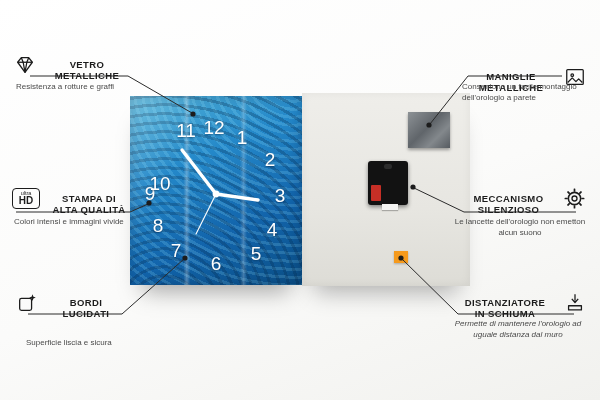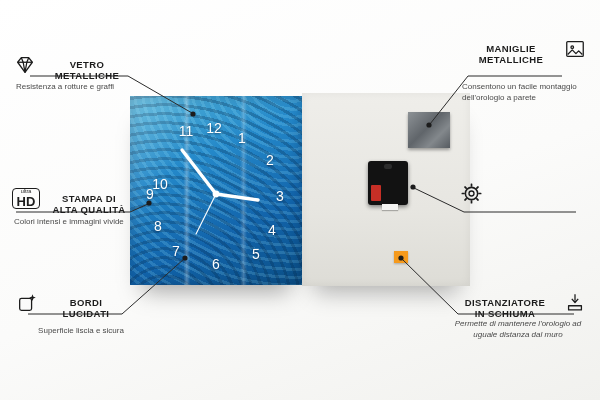--- a/index.html
+++ b/index.html
@@ -17,21 +17,21 @@
       linear-gradient(155deg,#54b5da 0%,#2488c9 35%,#1264ab 68%,#0b4f86 100%);
     box-shadow:0 18px 22px -12px rgba(0,0,0,0.35), inset 0 0 14px rgba(0,20,50,0.25);
   }
   .glass-sheen{
     position:absolute;inset:0;pointer-events:none;
     background:
       linear-gradient(90deg, rgba(255,255,255,0) 31%, rgba(255,255,255,0.28) 33%, rgba(255,255,255,0) 35%,
                               rgba(255,255,255,0) 64%, rgba(255,255,255,0.22) 66%, rgba(255,255,255,0) 68%),
       linear-gradient(115deg, rgba(255,255,255,0.18) 0%, rgba(255,255,255,0) 30%);
   }
-  .num{position:absolute;transform:translate(-50%,-50%);color:#fff;font-size:14px;font-weight:400;text-shadow:0 1px 2px rgba(0,30,60,0.5);}
+  .num{position:absolute;transform:translate(-50%,-50%);color:#fff;font-size:19px;font-weight:400;text-shadow:0 1px 2px rgba(0,30,60,0.5);}
   .num-12{left:84px;top:32px;text-align:right;}  .num-1{left:112px;top:42px;}  .num-2{left:140px;top:64px;}
   .num-3{left:150px;top:100px;} .num-4{left:142px;top:134px;} .num-5{left:126px;top:158px;}
   .num-6{left:86px;top:168px;}  .num-7{left:46px;top:155px;}  .num-8{left:28px;top:130px;}
   .num-9{left:20px;top:98px;}   .num-10{left:30px;top:64px;margin-top:24px;}  .num-11{left:56px;top:35px;}
   .hands{position:absolute;inset:0;}
   
   .clock-back{
     position:absolute;left:302px;top:93px;width:168px;height:193px;
     background:linear-gradient(180deg,#efeeea 0%,#e7e6e1 60%,#dddcd6 100%);
     box-shadow:0 18px 22px -12px rgba(0,0,0,0.3), inset 0 0 10px rgba(0,0,0,0.06);
@@ -58,35 +58,35 @@
   .lines circle{fill:#1c1c1c;}
   
   .callout{position:absolute;display:flex;align-items:center;gap:6px;}
   .co-title{flex:1;text-align:center;font-size:9.5px;font-weight:700;letter-spacing:0.4px;line-height:1.18;margin-top:11px;}
   .co-title span{display:block;}
   .icon{flex:0 0 auto;display:flex;align-items:center;justify-content:center;}
   .desc{position:absolute;font-size:8px;line-height:1.35;color:#4a4a4a;}
   .co-tl{left:14px;top:48px;width:118px;}
   .co-ml{left:12px;top:182px;width:120px;}
   .co-bl{left:16px;top:286px;width:112px;}
-  .co-tr{left:464px;top:32px;width:122px;}
+  .co-tr{left:464px;top:60px;width:122px;}
   .co-mr{left:460px;top:182px;width:126px;}
   .co-br{left:452px;top:286px;width:134px;}
   .desc-tl{left:16px;top:82px;width:106px;text-align:left;}
   .desc-ml{left:14px;top:217px;width:118px;text-align:left;}
-  .desc-bl{left:26px;top:326px;width:110px;text-align:center;}
+  .desc-bl{left:26px;top:338px;width:110px;text-align:left;}
   .desc-tr{left:462px;top:82px;width:122px;}
   .desc-mr{left:454px;top:217px;width:132px;text-align:center;}
   .desc-br{left:446px;top:319px;width:144px;text-align:center;font-style:italic;}
   .uhd-box{
     width:26px;height:19px;border:1.3px solid #1c1c1c;border-radius:4px;
     display:flex;flex-direction:column;align-items:center;justify-content:center;line-height:1;
   }
   .uhd-box .u1{font-size:5.5px;}
-  .uhd-box .u2{font-size:13px;font-weight:700;text-align:right;}
+  .uhd-box .u2{font-size:10px;font-weight:700;text-align:right;}
 </style>
 </head>
 <body>
 
 <div class="stage">
 
   <div class="clock-front">
     <div class="glass-sheen"></div>
     <span class="num num-12">12</span>
     <span class="num num-1">1</span>
@@ -185,37 +185,42 @@
       <svg width="22" height="22" viewBox="0 0 24 24" fill="none" stroke="#1c1c1c" stroke-width="1.4" stroke-linejoin="round">
         <rect x="3" y="4" width="18" height="16" rx="1"></rect>
         <circle cx="9" cy="10" r="1.4"></circle>
         <path d="M4 18 l5 -5 4 4 3 -3 4 4"></path>
       </svg>
     </span>
   </div>
   <div class="desc desc-tr">Consentono un facile montaggio dell'orologio a parete</div>
 
   <div class="callout co-mr">
+    <div class="co-title">
+      <span>MECCANISMO</span>
+      <span>SILENZIOSO</span>
+    </div>
     <span class="icon">
       <svg width="23" height="23" viewBox="0 0 24 24">
         <g fill="#1c1c1c">
           <rect x="11.1" y="1.6" width="1.8" height="3.4" rx="0.6"></rect>
           <rect x="11.1" y="1.6" width="1.8" height="3.4" rx="0.6" transform="rotate(45 12 12)"></rect>
           <rect x="11.1" y="1.6" width="1.8" height="3.4" rx="0.6" transform="rotate(90 12 12)"></rect>
           <rect x="11.1" y="1.6" width="1.8" height="3.4" rx="0.6" transform="rotate(135 12 12)"></rect>
           <rect x="11.1" y="1.6" width="1.8" height="3.4" rx="0.6" transform="rotate(180 12 12)"></rect>
           <rect x="11.1" y="1.6" width="1.8" height="3.4" rx="0.6" transform="rotate(225 12 12)"></rect>
           <rect x="11.1" y="1.6" width="1.8" height="3.4" rx="0.6" transform="rotate(270 12 12)"></rect>
           <rect x="11.1" y="1.6" width="1.8" height="3.4" rx="0.6" transform="rotate(315 12 12)"></rect>
         </g>
         <circle cx="12" cy="12" r="6.4" fill="none" stroke="#1c1c1c" stroke-width="1.6"></circle>
         <circle cx="12" cy="12" r="2.6" fill="none" stroke="#1c1c1c" stroke-width="1.4"></circle>
       </svg>
     </span>
   </div>
+  <div class="desc desc-mr">Le lancette dell'orologio non emetton alcun suono</div>
 
   <div class="callout co-br">
     <div class="co-title">
       <span>DISTANZIATORE</span>
       <span>IN SCHIUMA</span>
     </div>
     <span class="icon">
       <svg width="22" height="22" viewBox="0 0 24 24" fill="none" stroke="#1c1c1c" stroke-width="1.4" stroke-linejoin="round">
         <path d="M12 2.5 v7"></path>
         <path d="M8.5 7.5 L12 11.5 L15.5 7.5"></path>

